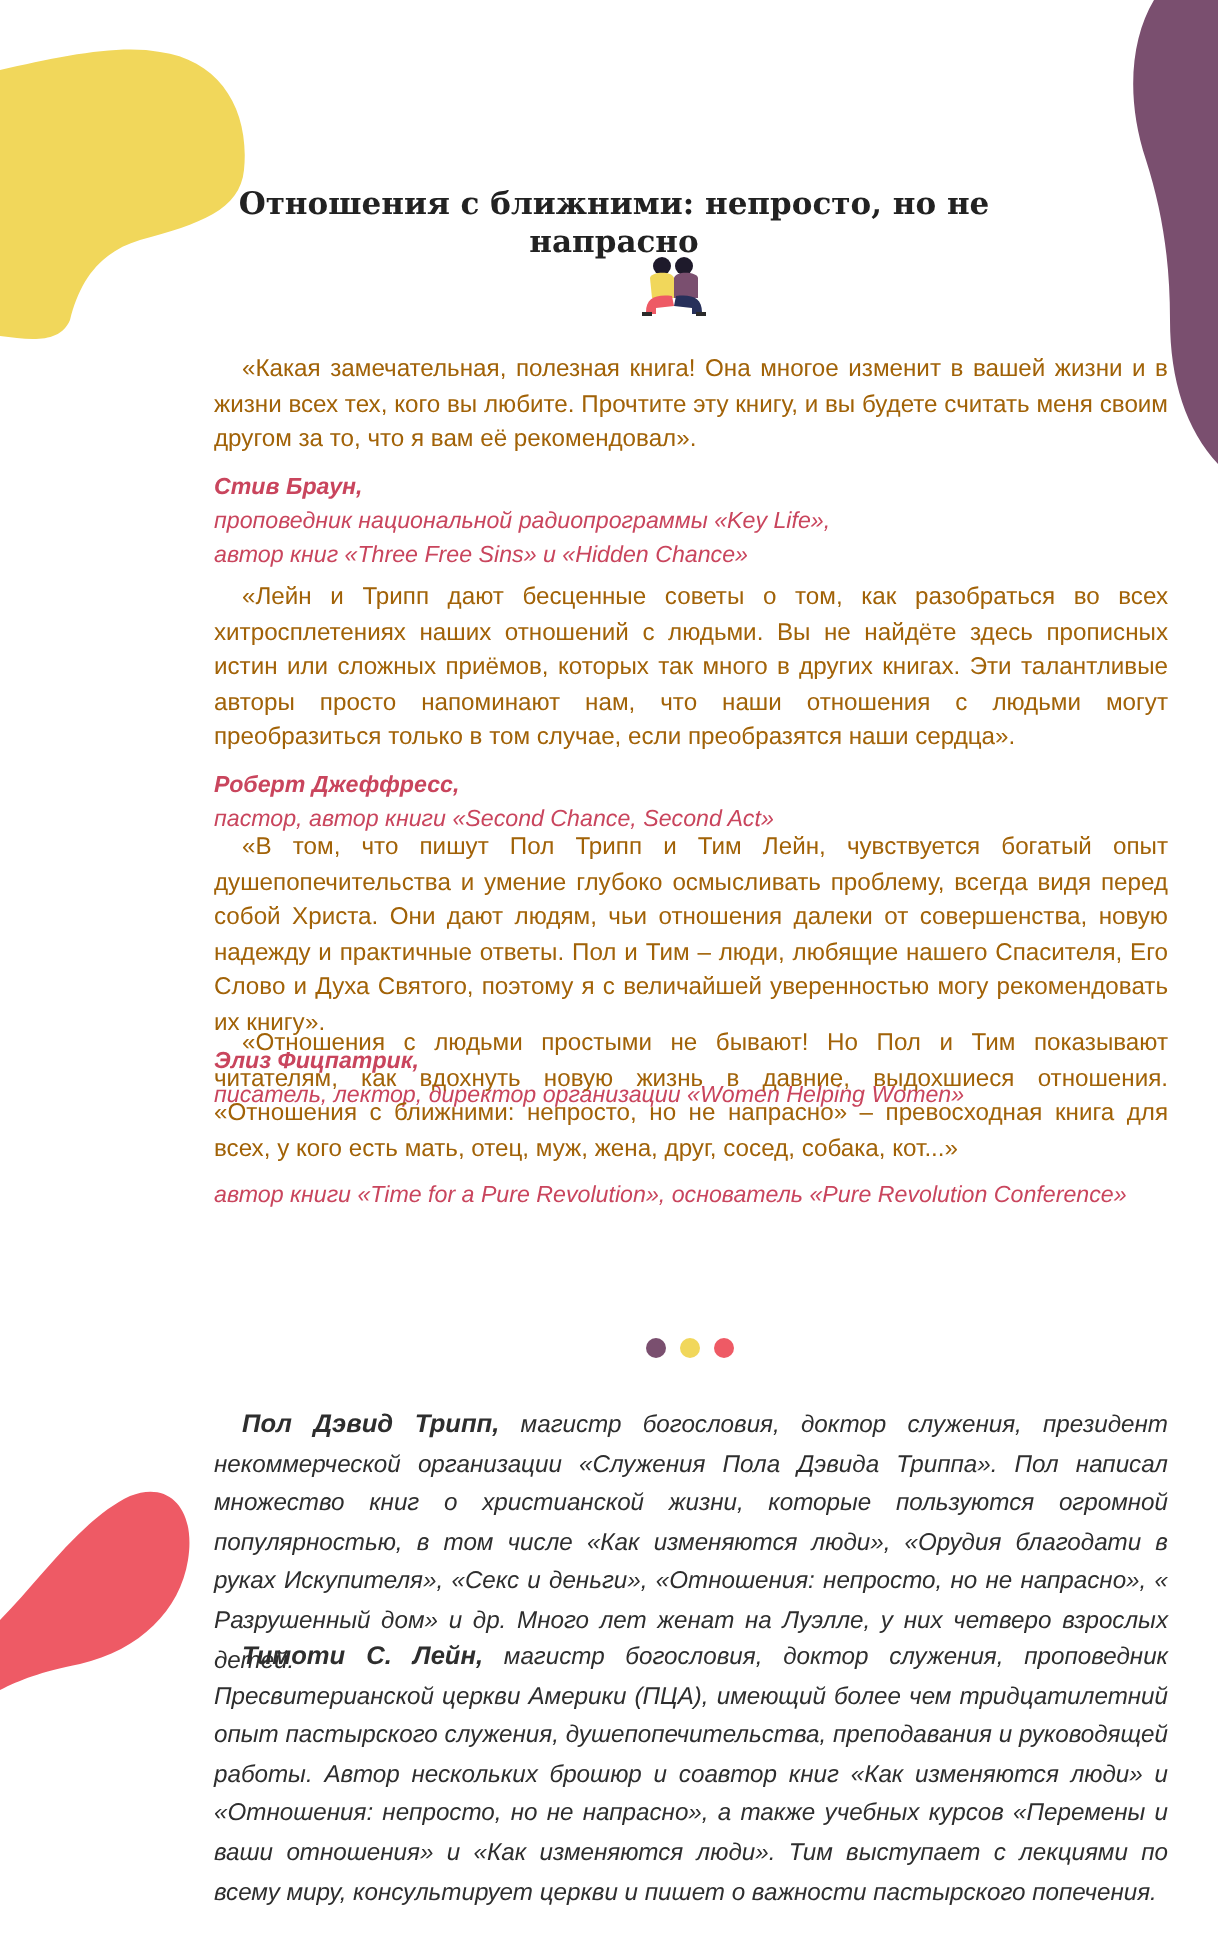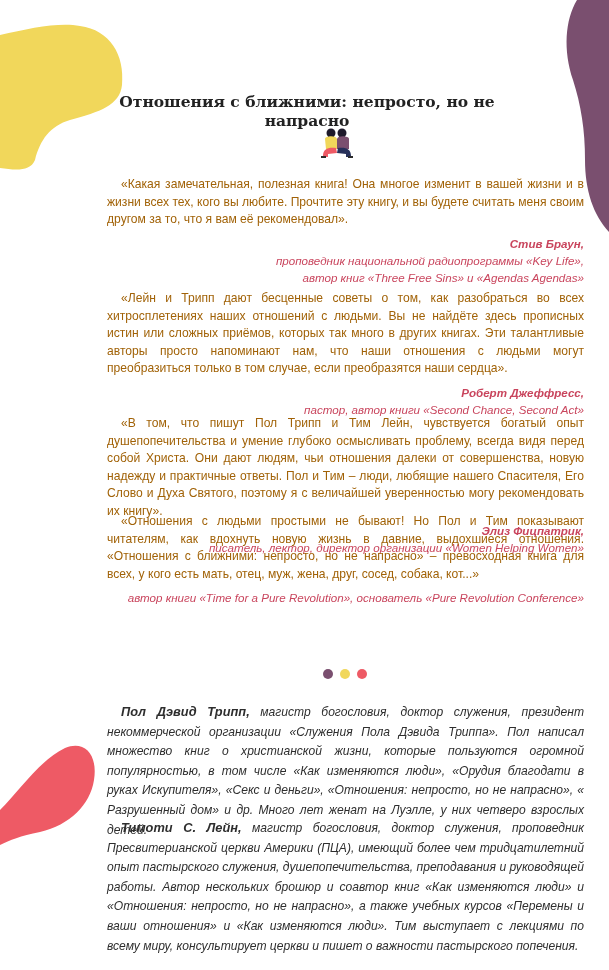--- a/index.html
+++ b/index.html
@@ -16,21 +16,21 @@
       font-weight: bold; font-size: 15.5px; color: #222;
       padding-left: 80px; box-sizing: border-box;
     }
     .illus { position: absolute; left: 320px; top: 127px; }
     .quote-block { position: absolute; left: 107px; width: 477px; }
     .quote-text {
       margin: 0; font-size: 12.1px; line-height: 17.5px;
       text-align: justify; text-indent: 14px; color: #a16207;
     }
     .attrib {
-      margin: 6px 0 0 0; text-align: right;
+      margin: 6px 0 0 0; text-align: left;
       font-style: italic; font-size: 11.6px; line-height: 17px; color: #c9455d;
     }
     .attrib .name { font-weight: bold; display: block; }
     .attrib .role { display: block; }
     .dots { position: absolute; top: 669px; left: 323px; display: flex; gap: 7px; }
     .dot { width: 10px; height: 10px; border-radius: 50%; }
     .bio { position: absolute; left: 107px; width: 477px; font-style: italic; }
     .bio p {
       margin: 0; font-size: 12.1px; line-height: 19.6px; text-align: justify;
       text-indent: 14px; color: #2e2e2e;
@@ -63,21 +63,21 @@
   <path d="M31 29 C31 22 26 20 18 21 L17 26 L26 27 L26 30 L31 30 Z" fill="#27305a"></path>
   <rect x="1" y="29" width="5" height="2" fill="#2b2b2b"></rect>
   <rect x="28" y="29" width="5" height="2" fill="#2b2b2b"></rect>
 </svg>
 
 <section class="quote-block" style="top:176px">
   <p class="quote-text">«Какая замечательная, полезная книга! Она многое изменит в вашей жизни и в жизни всех тех, кого вы любите. Прочтите эту книгу, и вы будете считать меня своим другом за то, что я вам её рекомендовал».</p>
   <div class="attrib">
     <span class="name">Стив Браун,</span>
     <span class="role">проповедник национальной радиопрограммы «Key Life»,</span>
-    <span class="role">автор книг «Three Free Sins» и «Agendas Agendas»</span>
+    <span class="role">автор книг «Three Free Sins» и «Hidden Chance»</span>
   </div>
 </section>
 
 <section class="quote-block" style="top:290px">
   <p class="quote-text">«Лейн и Трипп дают бесценные советы о том, как разобраться во всех хитросплетениях наших отношений с людьми. Вы не найдёте здесь прописных истин или сложных приёмов, которых так много в других книгах. Эти талантливые авторы просто напоминают нам, что наши отношения с людьми могут преобразиться только в том случае, если преобразятся наши сердца».</p>
   <div class="attrib">
     <span class="name">Роберт Джеффресс,</span>
     <span class="role">пастор, автор книги «Second Chance, Second Act»</span>
   </div>
 </section>

